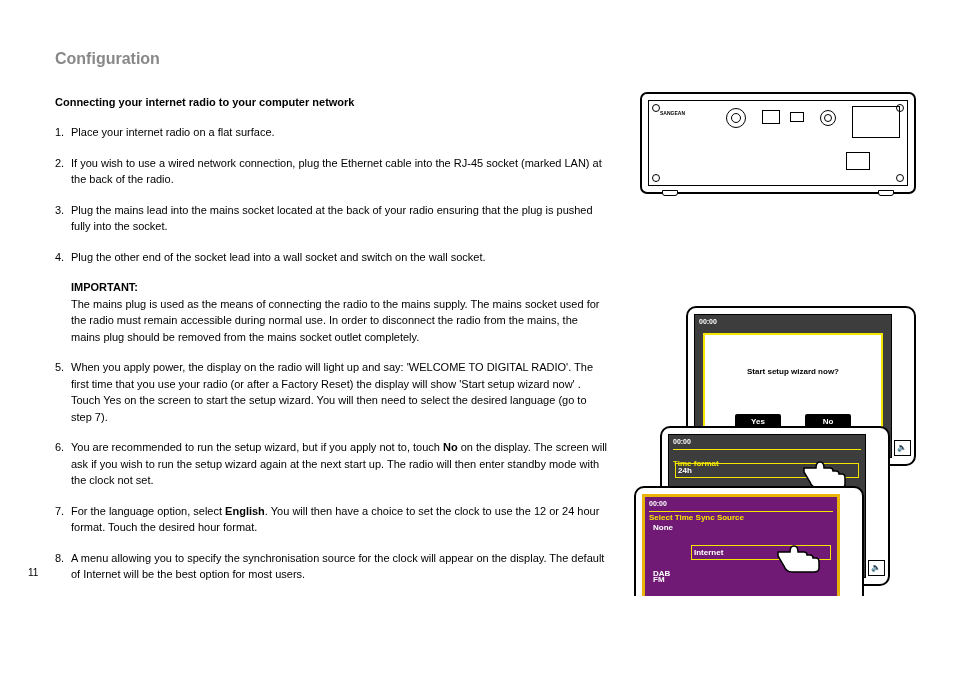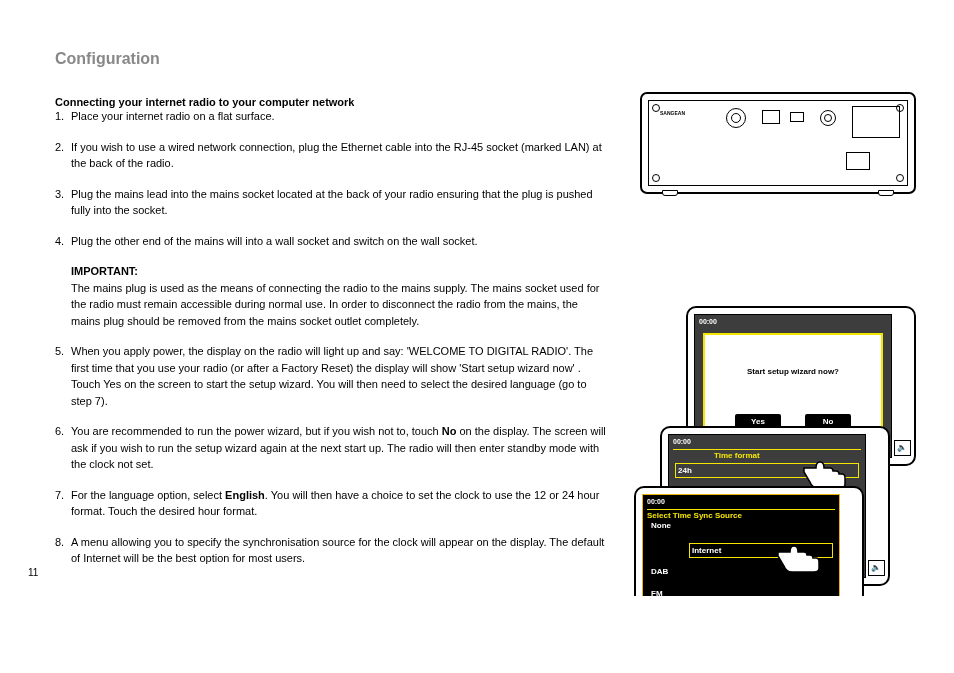--- a/index.html
+++ b/index.html
@@ -1,19 +1,19 @@
 <!DOCTYPE html>
 <html><head>
 <meta charset="utf-8">
 <style>
   html,body{margin:0;padding:0;background:#fff;font-family:Arial,Helvetica,sans-serif;color:#000;}
   .page{position:relative;width:954px;height:596px;overflow:hidden;}
   .col-left{position:absolute;left:55px;top:50px;width:555px;}
   h1.config{color:#888;font-size:16px;font-weight:bold;margin:0 0 28px 0;}
-  .subhead{font-weight:bold;font-size:11px;margin:0 0 0 0;}
+  .subhead{font-weight:bold;font-size:11px;margin:0 0 16px 0;}
   .list{margin:0;padding:0;list-style:none;font-size:11px;line-height:1.5;}
   .list li{margin-bottom:14px;display:flex;}
   .num{flex:0 0 16px;}
   .body{flex:1;}
   .important{margin:0 0 14px 16px;font-size:11px;line-height:1.5;}
   .important .lbl{font-weight:bold;display:block;}
   .pagenum{position:absolute;left:28px;bottom:18px;font-size:10px;}
   
   
   .col-right{position:absolute;left:640px;top:92px;width:300px;}
@@ -21,21 +21,21 @@
   .rb-inner{position:absolute;left:6px;top:6px;right:6px;bottom:6px;border:1px solid #000;}
   .dot{position:absolute;width:6px;height:6px;border:1px solid #000;border-radius:50%;}
   .circ{position:absolute;border:1px solid #000;border-radius:50%;}
   .srect{position:absolute;border:1px solid #000;}
   .tiny{position:absolute;font-size:3px;color:#000;}
   
   
   .screens{position:absolute;left:634px;top:306px;}
   .device{position:absolute;background:#fff;border:2px solid #000;border-radius:10px;box-sizing:border-box;}
   .lcd{position:absolute;top:6px;left:6px;right:22px;bottom:6px;background:#3d3d3d;border:1px solid #000;}
-  .lcd-full{position:absolute;top:6px;left:6px;right:22px;bottom:6px;background:#000000;border:1px solid #eab308;text-decoration:underline;}
+  .lcd-full{position:absolute;top:6px;left:6px;right:22px;bottom:6px;background:#701a75;border:3px solid #eab308;text-decoration:underline;}
   .sidebtn{position:absolute;right:3px;width:15px;height:14px;border:1px solid #000;background:#fff;font-size:8px;text-align:center;line-height:14px;}
   .clk{position:absolute;top:3px;left:4px;color:#fff;font-size:7px;font-weight:bold;}
   .title-y{position:absolute;left:4px;font-size:8px;font-weight:bold;color:#f5e600;}
   .row-it{position:absolute;left:6px;right:6px;color:#fff;font-size:8px;font-weight:bold;padding:2px 2px;}
   .sel{border:1px solid #f5e600;}
   .footer{position:absolute;left:3px;right:3px;bottom:3px;height:14px;background:#000;color:#fff;font-size:7px;}
   .f-ico{display:inline-block;width:14px;text-align:center;line-height:14px;vertical-align:top;}
   .f-lbl{display:inline-block;line-height:14px;font-weight:bold;margin-left:2px;}
   .f-r{float:right;}
   .wiz-box{position:absolute;left:8px;right:8px;top:18px;bottom:8px;border:2px solid #f5e600;background:#fff;}
@@ -63,37 +63,37 @@
       <li>
           <span class="num">2.</span>
           <span class="body">If you wish to use a wired network connection, plug the Ethernet cable into the RJ-45 socket (marked LAN) at the back of the radio.</span>
         </li>
       <li>
           <span class="num">3.</span>
           <span class="body">Plug the mains lead into the mains socket located at the back of your radio ensuring that the plug is pushed fully into the socket.</span>
         </li>
       <li>
           <span class="num">4.</span>
-          <span class="body">Plug the other end of the mains will into a wall socket and switch on the wall socket.</span>
+          <span class="body">Plug the other end of the socket lead into a wall socket and switch on the wall socket.</span>
         </li>
     </ol>
 
     <div class="important">
       <span class="lbl">IMPORTANT:</span>
       <span>The mains plug is used as the means of connecting the radio to the mains supply. The mains socket used for the radio must remain accessible during normal use. In order to disconnect the radio from the mains, the mains plug should be removed from the mains socket outlet completely.</span>
     </div>
 
     <ol class="list">
       <li>
           <span class="num">5.</span>
           <span class="body">When you apply power, the display on the radio will light up and say: 'WELCOME TO DIGITAL RADIO'. The first time that you use your radio (or after a Factory Reset) the display will show 'Start setup wizard now' . Touch Yes on the screen to start the setup wizard. You will then need to select the desired language (go to step 7).</span>
         </li>
       <li>
           <span class="num">6.</span>
-          <span class="body"><span>You are recommended to run the power wizard, but if you wish not to, touch </span><b>No</b><span> on the display. The screen will ask if you wish to run the setup wizard again at the next start up. The radio will then enter standby mode with the clock not set.</span></span>
+          <span class="body"><span>You are recommended to run the setup wizard, but if you apply not to, touch </span><b>No</b><span> on the display. The screen will ask if you wish to run the setup wizard again at the next start up. The radio will then enter standby mode with the clock not set.</span></span>
         </li>
       <li>
           <span class="num">7.</span>
           <span class="body"><span>For the language option, select </span><b>English</b><span>. You will then have a choice to set the clock to use the 12 or 24 hour format. Touch the desired hour format.</span></span>
         </li>
       <li>
           <span class="num">8.</span>
           <span class="body">A menu allowing you to specify the synchronisation source for the clock will appear on the display. The default of Internet will be the best option for most users.</span>
         </li>
     </ol>
@@ -134,41 +134,41 @@
           <div class="btn-yn" style="right:30px;bottom:18px;">No</div>
         </div>
       </div>
       <div class="sidebtn spk" style="bottom:8px;">🔈</div>
     </div>
 
     <div class="device" style="left:26px;top:120px;width:230px;height:160px;">
       <div class="lcd">
         <div class="clk">00:00</div>
         <div class="hr-y" style="top:14px;"></div>
-        <div class="title-y" style="top:16px;margin-left:41px;">Time format</div>
+        <div class="title-y" style="top:24px;">Time format</div>
         <div class="row-it sel" style="top:28px;">24h</div>
         <div class="row-it" style="top:48px;">12h</div>
       </div>
       <div class="sidebtn spk" style="bottom:8px;">🔈</div>
       <div class="hand" style="left:140px;top:26px;">
         <svg viewBox="0 0 44 36">
             <path d="M2 14 L14 14 Q14 8 18 8 Q22 8 22 14 L28 14 Q31 14 31 17 L34 17 Q37 17 37 20 L40 20 Q43 20 43 24 L43 30 Q43 34 38 34 L16 34 Q10 34 8 28 L2 18 Z" fill="#fff" stroke="#000" stroke-width="1.5"></path>
           </svg>
       </div>
     </div>
 
     <div class="device" style="left:0;top:180px;width:230px;height:170px;">
       <div class="lcd-full">
         <div class="clk">00:00</div>
         <div class="hr-y" style="top:14px;"></div>
         <div class="title-y" style="top:16px;">Select Time Sync Source</div>
         <div class="row-it" style="top:24px;">None</div>
         <div class="row-it sel" style="top:48px;margin-left:40px;">Internet</div>
         <div class="row-it" style="top:70px;">DAB</div>
-        <div class="row-it" style="top:92px;">FM</div>
+        <div class="row-it" style="top:76px;">FM</div>
         <div class="footer">
           <span class="f-ico">▦</span>
           <span class="f-ico">☰</span>
           <span class="f-lbl">Setup Wizard</span>
           <span class="f-ico f-r spk">🔈</span>
           <span class="f-ico f-r">↶</span>
         </div>
       </div>
       <div class="sidebtn spk" style="bottom:8px;">🔈</div>
       <div class="hand" style="left:140px;top:50px;">

